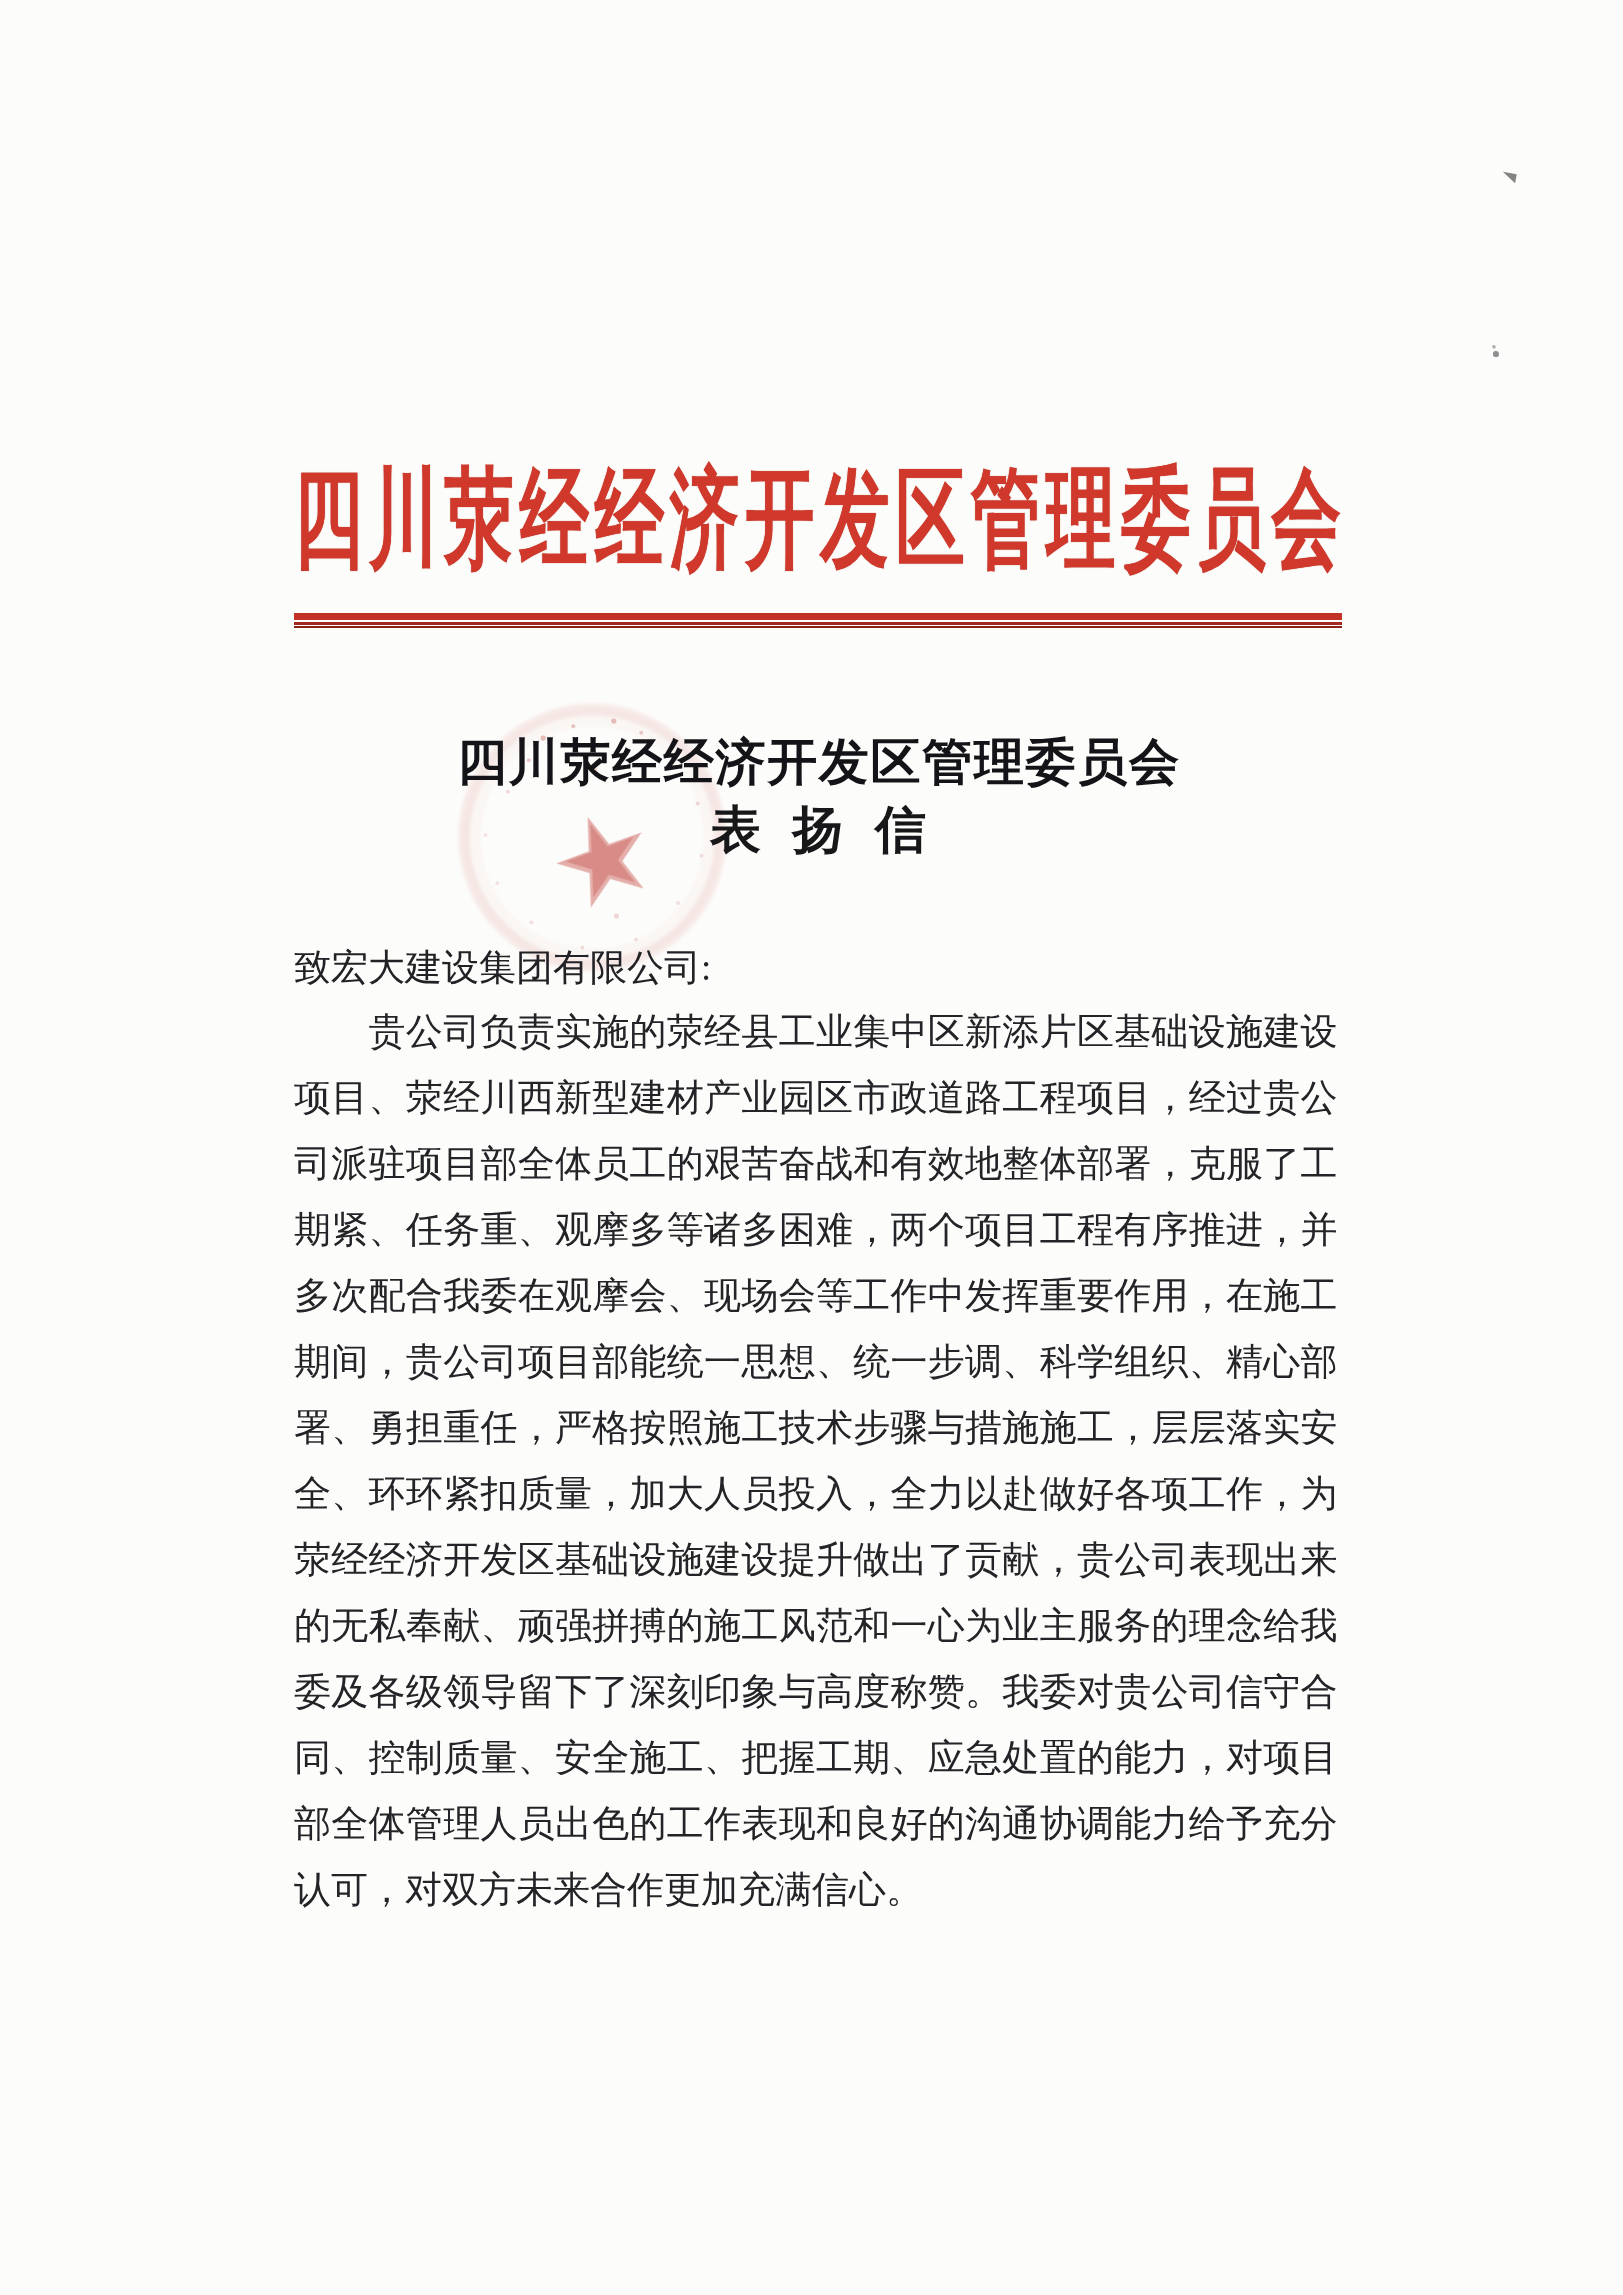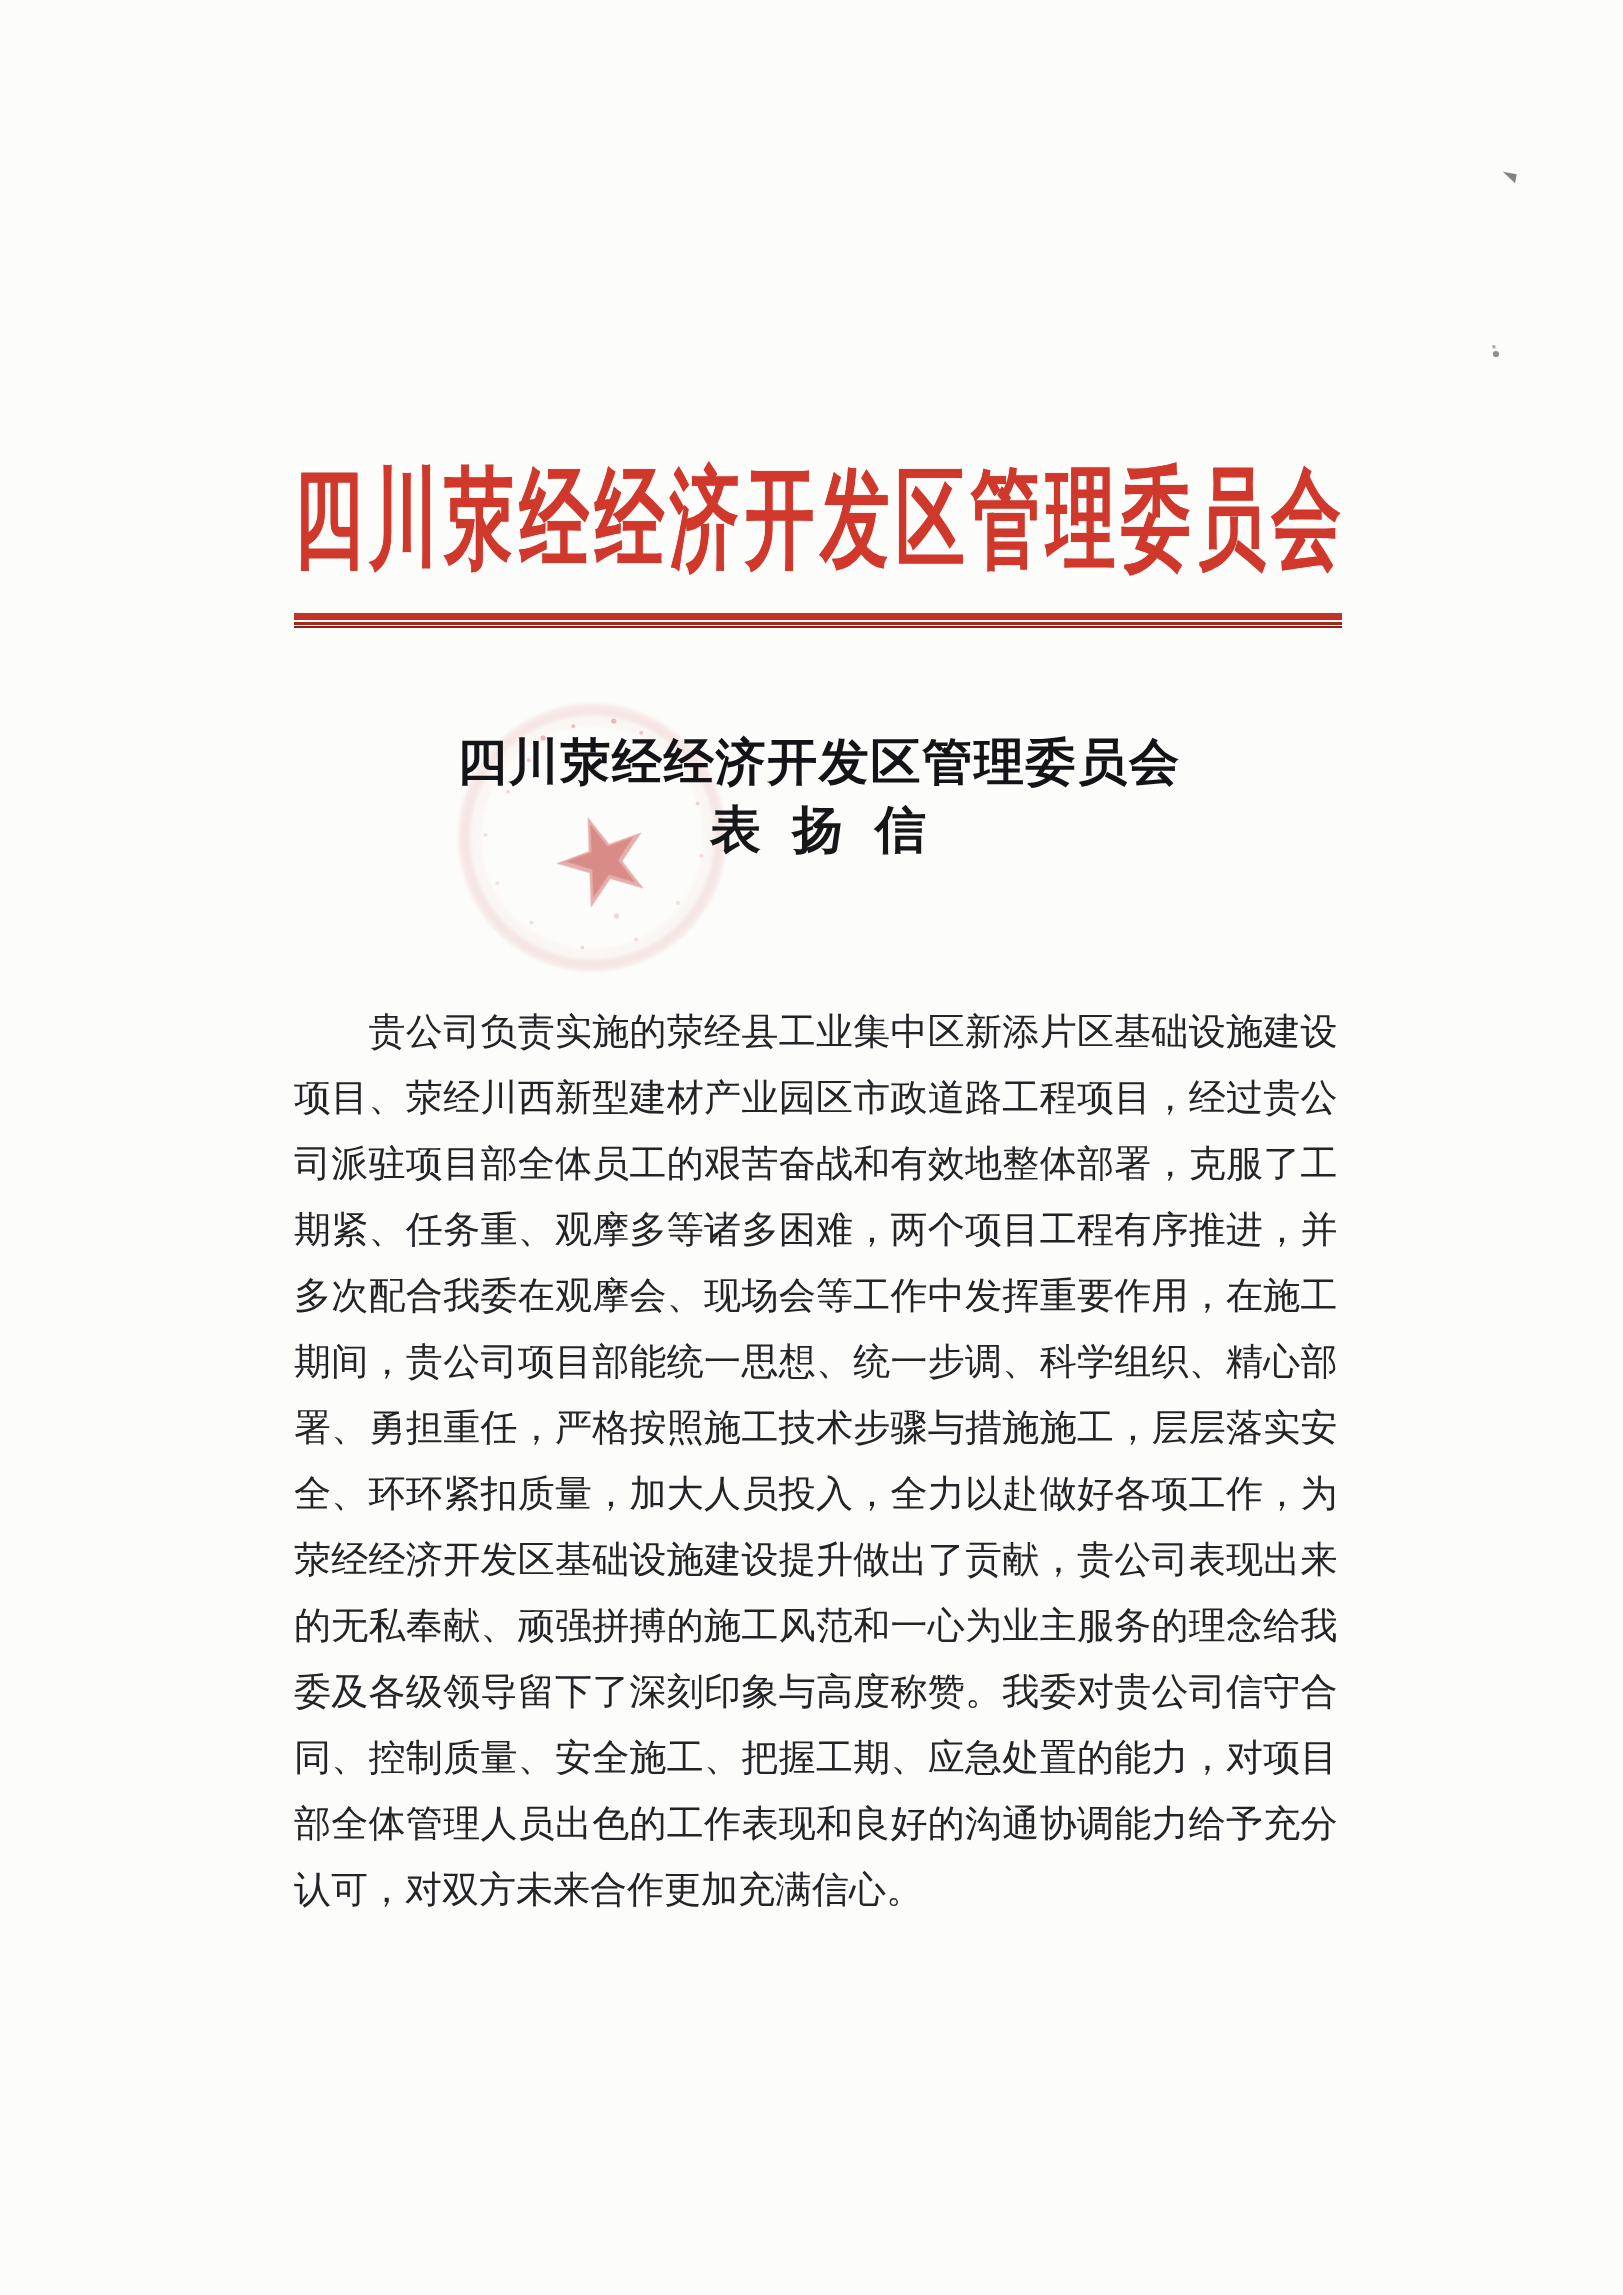--- a/index.html
+++ b/index.html
@@ -150,20 +150,21 @@
     </div>
 
   <div class="doc-subject">
       <span class="ch">表</span>
       <span class="ch half-space"></span>
       <span class="ch">扬</span>
       <span class="ch half-space"></span>
       <span class="ch">信</span>
     </div>
 
+  <div class="salutation">致宏大建设集团有限公司:</div>
 
   <div class="letter-body">
       <div class="body-line">
         <span class="ch ideo-space"></span>
         <span class="ch ideo-space"></span>
         <span class="ch">贵</span>
         <span class="ch">公</span>
         <span class="ch">司</span>
         <span class="ch">负</span>
         <span class="ch">责</span>

